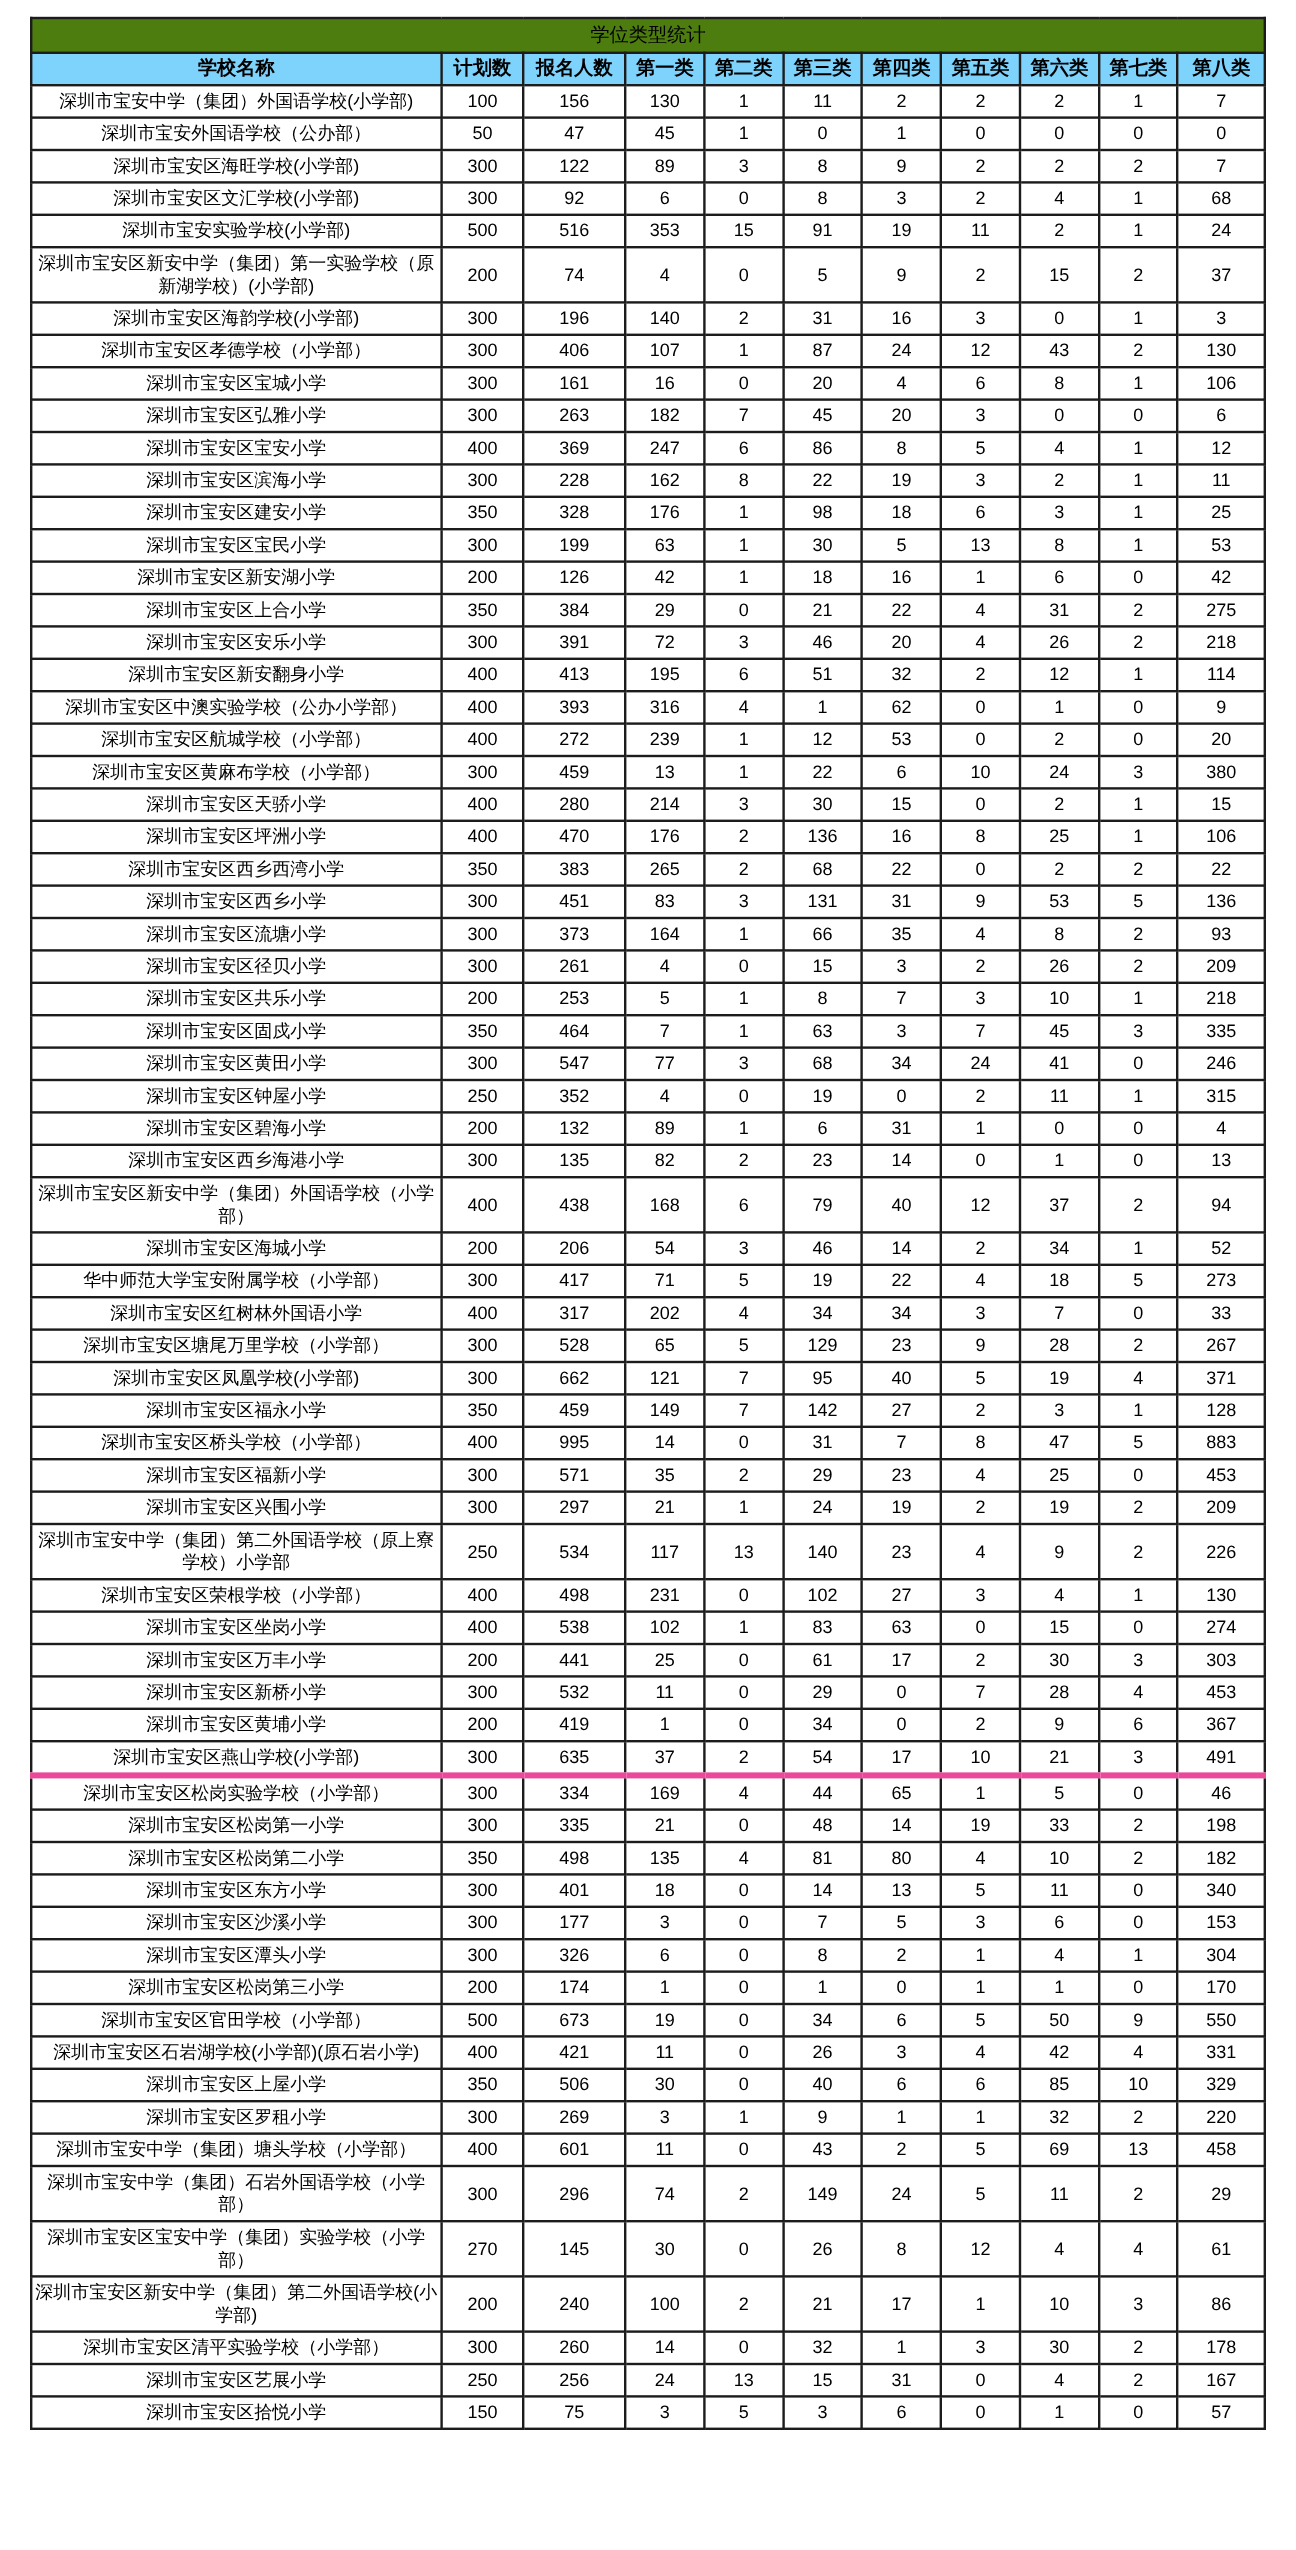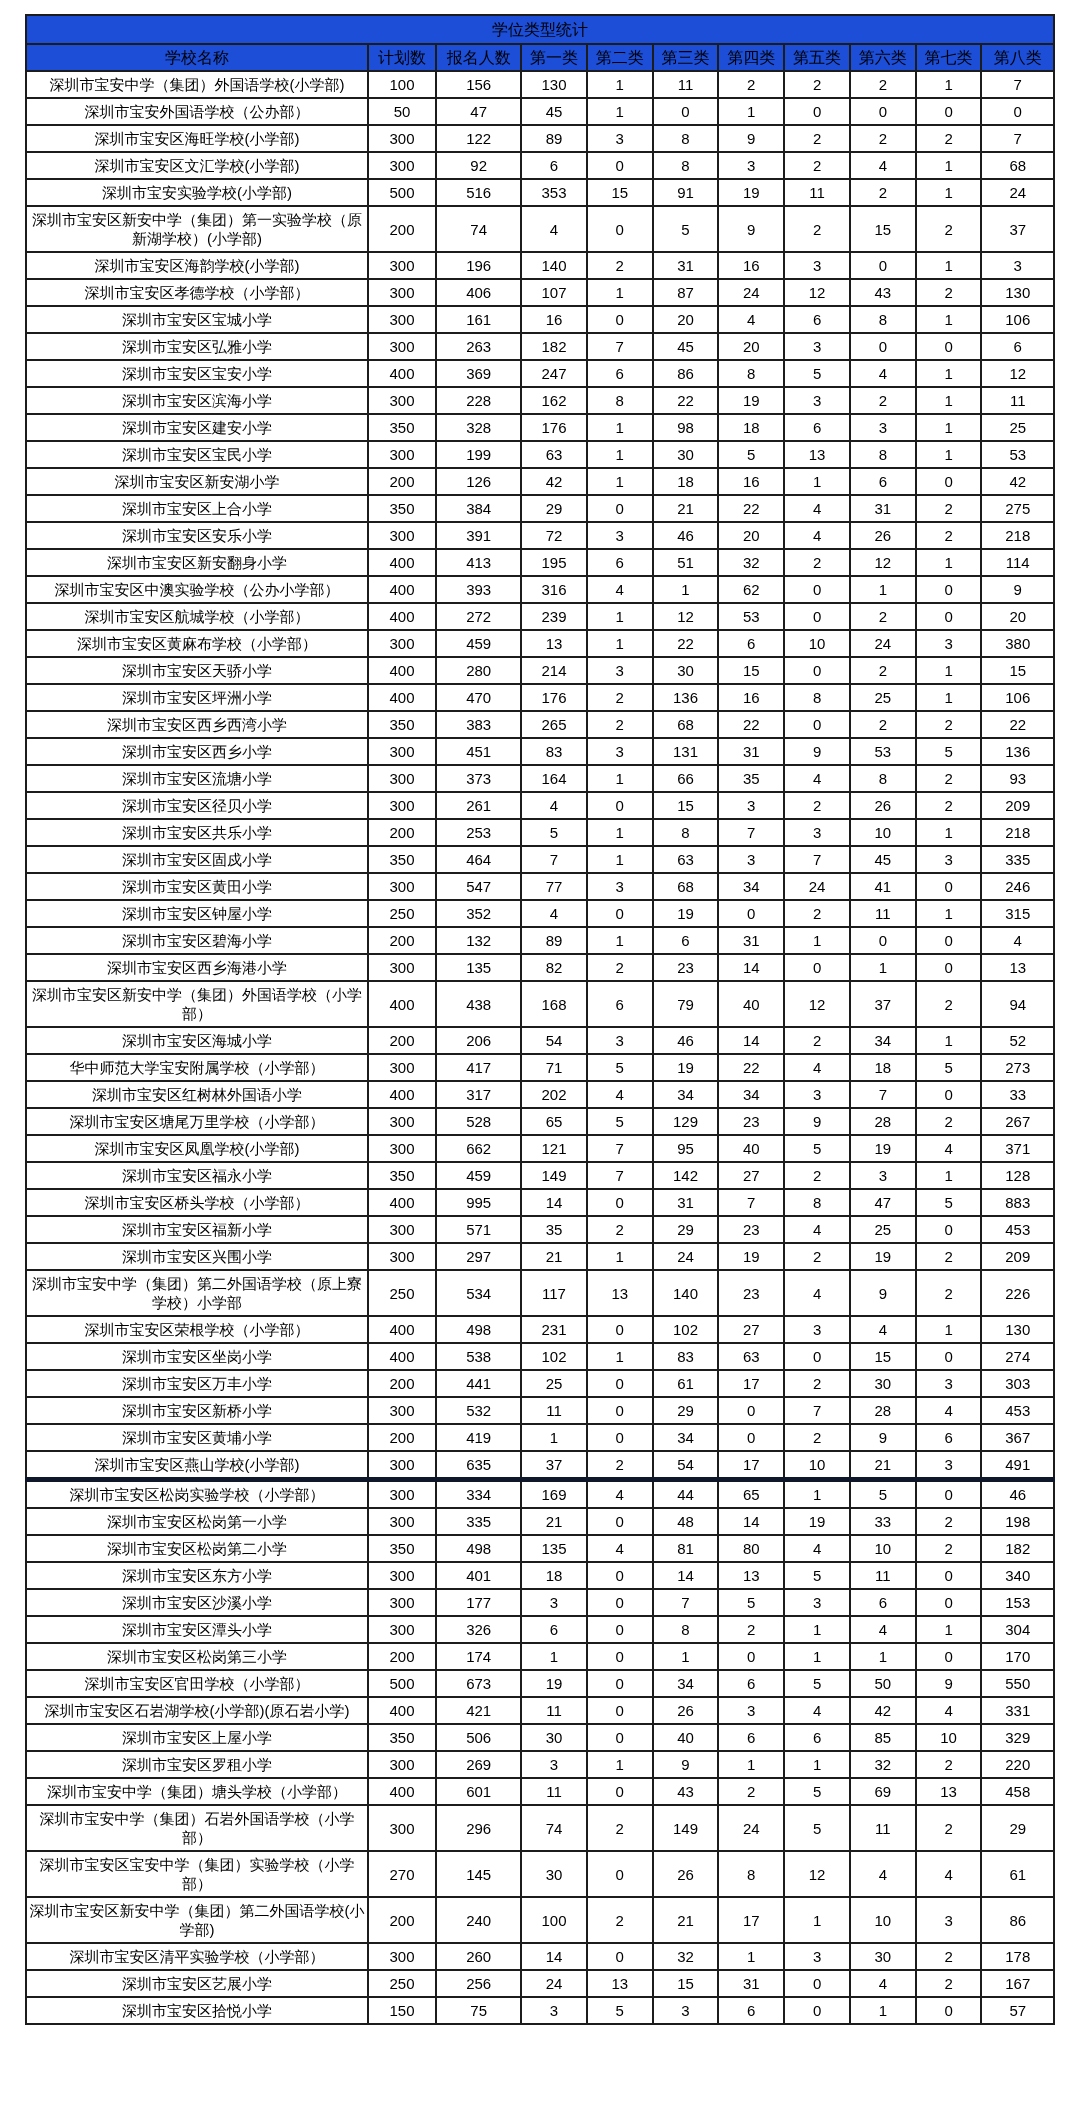--- a/index.html
+++ b/index.html
@@ -2,23 +2,23 @@
 <html><head>
 <meta charset="utf-8">
 <style>
   html,body{margin:0;padding:0;background:#ffffff;}
   body{width:1080px;font-family:"Liberation Sans","DejaVu Sans",sans-serif;color:#000;}
   .page{padding:14px 25px 30px 25px;}
   table{border-collapse:collapse;width:100%;table-layout:fixed;}
   th,td{border:2px solid #1c1c1c;text-align:center;vertical-align:middle;
         font-size:15px;line-height:19px;padding:3px 2px;font-weight:normal;
         word-break:break-all;}
-  .title-cell{background:#1d4ed8;font-size:16px;padding:4px 2px;}
-  .col-header{background:#1d4ed8;font-size:16px;}
-  tr.highlight td{border-bottom:5px solid #0f172a;}
+  .title-cell{background:#4d7c0f;font-size:16px;padding:4px 2px;}
+  .col-header{background:#7dd3fc;font-size:16px;font-weight:bold;}
+  tr.highlight td{border-bottom:5px solid #ec4899;}
   col.c-name{width:33.0%;}
   col.c-plan{width:6.6%;}
   col.c-apply{width:8.2%;}
   col.c-cat{width:6.35%;}
   col.c-cat-last{width:7.0%;}
 </style>
 </head>
 <body>
 
 <div class="page">

